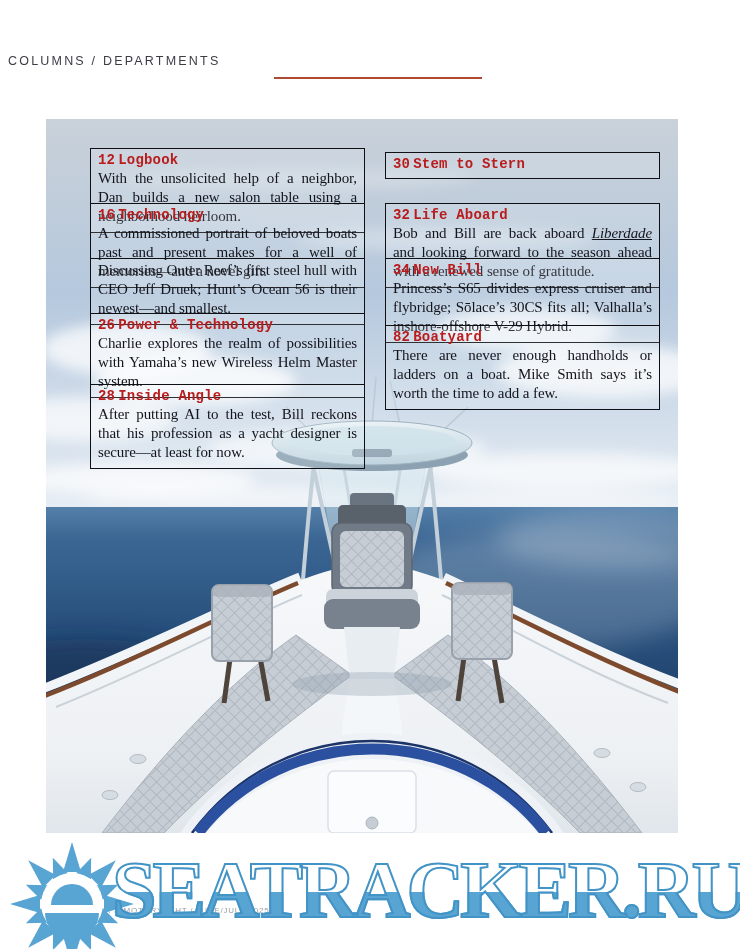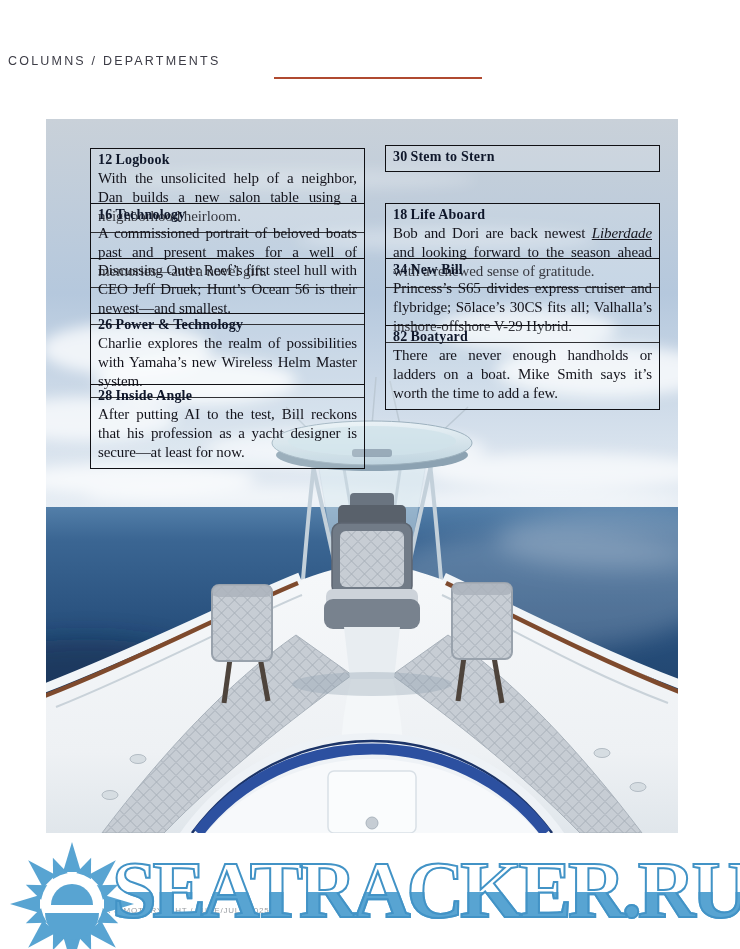--- a/index.html
+++ b/index.html
@@ -13,22 +13,22 @@
 
   
   .photo{position:absolute;left:46px;top:119px;width:632px;height:714px;}
   .photo svg{display:block;}
 
   
   .toc-box{position:absolute;width:275px;box-sizing:border-box;border:1px solid #101014;
            background:rgba(250,252,255,0.14);padding:2px 7px 5px;}
   .toc-box.col-left{left:90px;}
   .toc-box.col-right{left:385px;}
-  .toc-head{font-family:Liberation Serif, serif;font-weight:bold;font-size:14px;
-            color:#0f172a;letter-spacing:.2px;margin:1px 0 1px;}
+  .toc-head{font-family:Liberation Mono, monospace;font-weight:bold;font-size:14px;
+            color:#b91c1c;letter-spacing:.2px;margin:1px 0 1px;}
   .toc-head .num{margin-right:3px;}
   .toc-desc{font-family:"Liberation Serif",serif;font-size:15px;letter-spacing:-0.1px;
             line-height:1.28;color:#14141c;margin:0;text-align:justify;}
   .toc-desc i{font-style:italic;text-decoration:underline;}
 
   
   .footer{position:absolute;left:62px;top:905px;display:flex;align-items:baseline;gap:10px;}
   .footer-page{font-size:9px;font-weight:bold;color:#3a3e42;}
   .footer-mag{font-size:8px;color:#989da2;letter-spacing:.8px;}
 
@@ -201,26 +201,26 @@
   </div>
   <div class="toc-box col-left" style="top:313px">
     <div class="toc-head"><span class="num">26</span><span>Power &amp; Technology</span></div>
     <p class="toc-desc"><span>Charlie explores the realm of possibilities with Yamaha’s new Wireless Helm Master system.</span><i></i><span></span></p>
   </div>
   <div class="toc-box col-left" style="top:384px">
     <div class="toc-head"><span class="num">28</span><span>Inside Angle</span></div>
     <p class="toc-desc"><span>After putting AI to the test, Bill reckons that his profession as a yacht designer is secure—at least for now.</span><i></i><span></span></p>
   </div>
 
-  <div class="toc-box col-right" style="top:145px">
+  <div class="toc-box col-right" style="top:152px">
     <div class="toc-head"><span class="num">30</span><span>Stem to Stern</span></div>
   </div>
   <div class="toc-box col-right" style="top:203px">
-    <div class="toc-head"><span class="num">18</span><span>Life Aboard</span></div>
-    <p class="toc-desc"><span>Bob and Dori are back newest </span><i>Liberdade</i><span> and looking forward to the season ahead with a renewed sense of gratitude.</span></p>
+    <div class="toc-head"><span class="num">32</span><span>Life Aboard</span></div>
+    <p class="toc-desc"><span>Bob and Bill are back aboard </span><i>Liberdade</i><span> and looking forward to the season ahead with a renewed sense of gratitude.</span></p>
   </div>
   <div class="toc-box col-right" style="top:258px">
     <div class="toc-head"><span class="num">34</span><span>New Bill</span></div>
     <p class="toc-desc"><span>Princess’s S65 divides express cruiser and flybridge; Sōlace’s 30CS fits all; Valhalla’s inshore-offshore V-29 Hybrid.</span><i></i><span></span></p>
   </div>
   <div class="toc-box col-right" style="top:325px">
     <div class="toc-head"><span class="num">82</span><span>Boatyard</span></div>
     <p class="toc-desc"><span>There are never enough handholds or ladders on a boat. Mike Smith says it’s worth the time to add a few.</span><i></i><span></span></p>
   </div>
 

